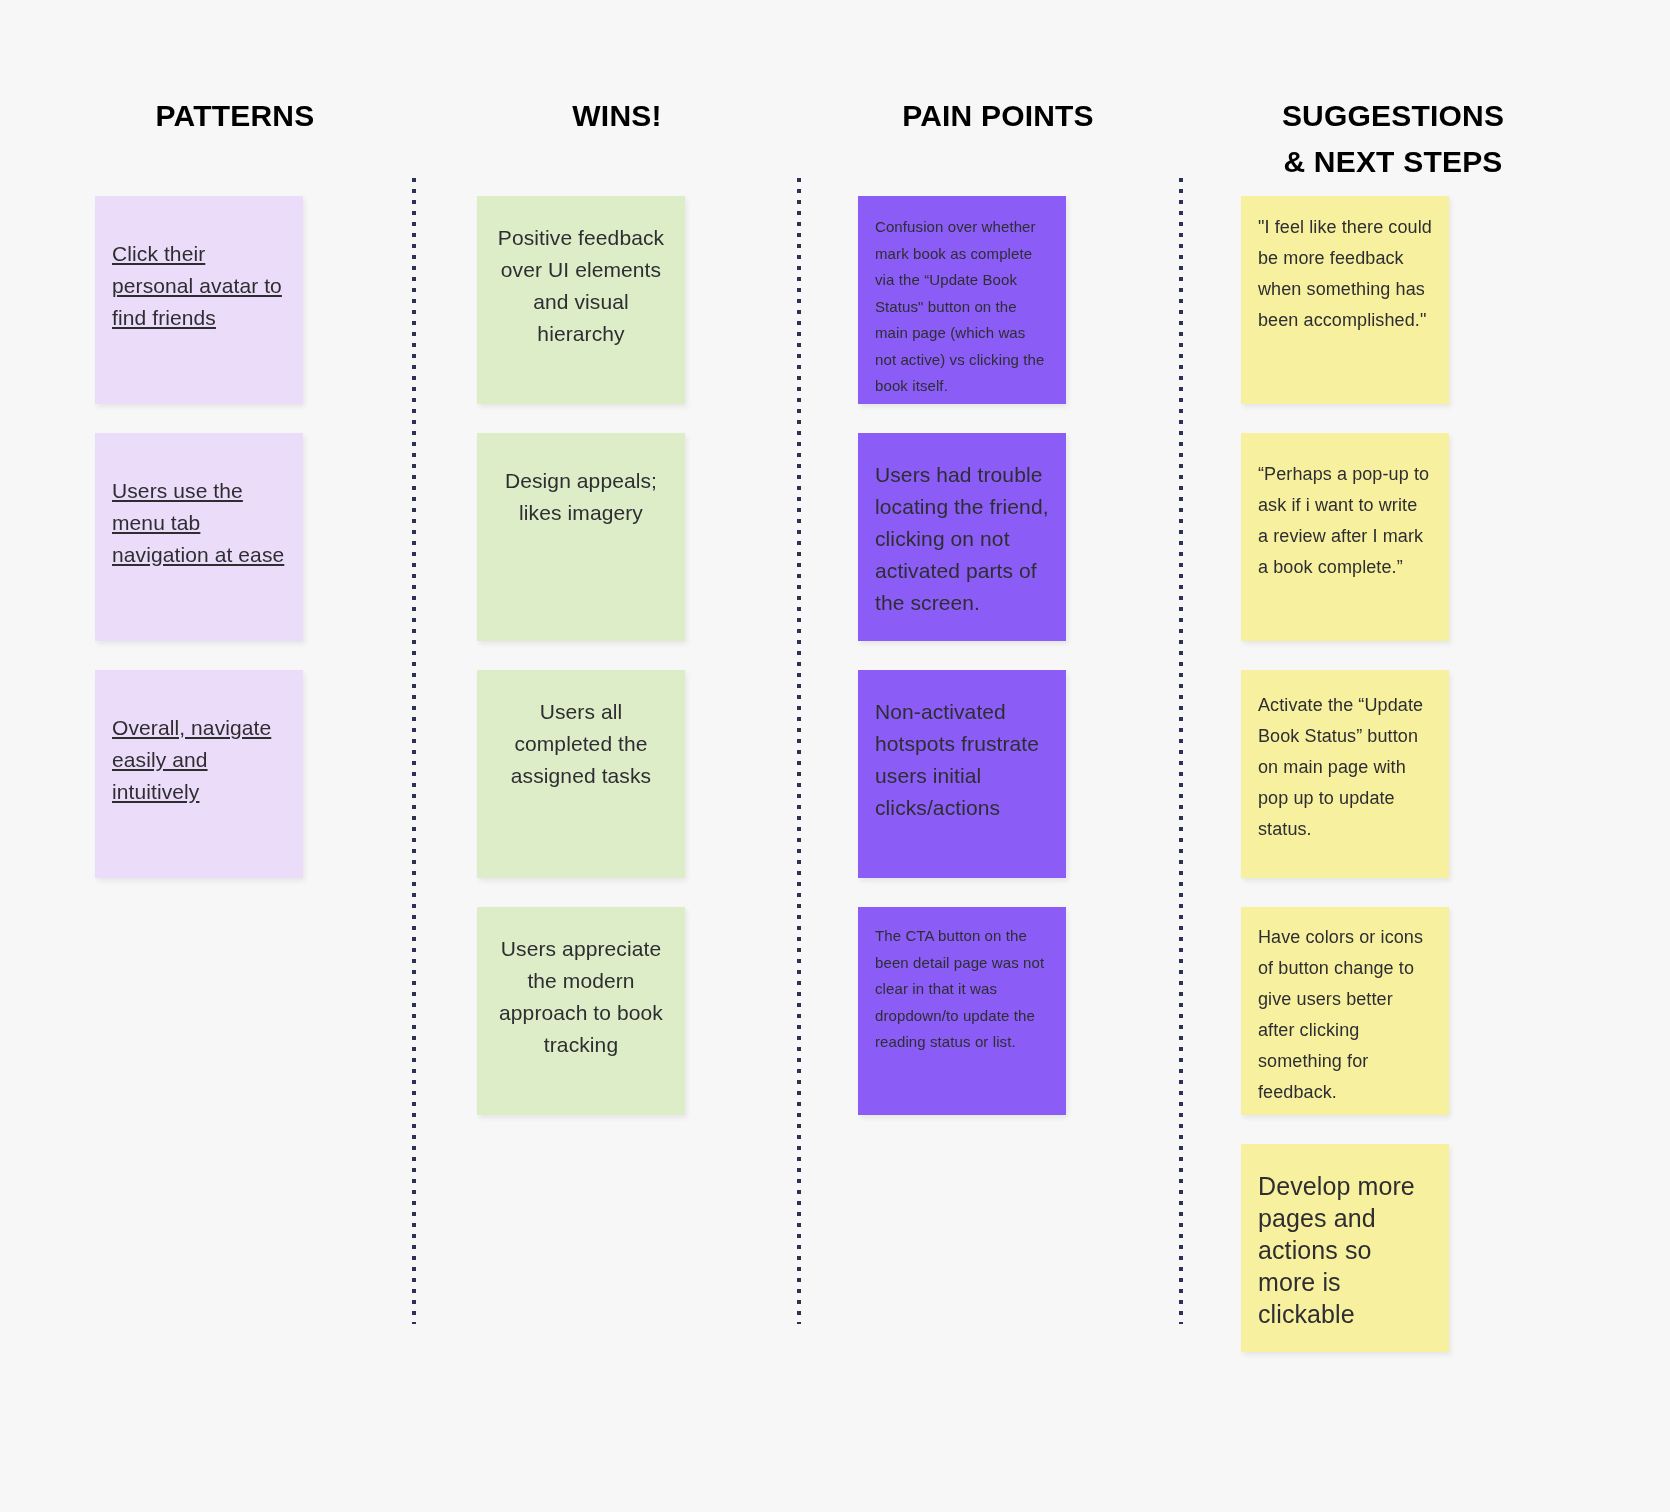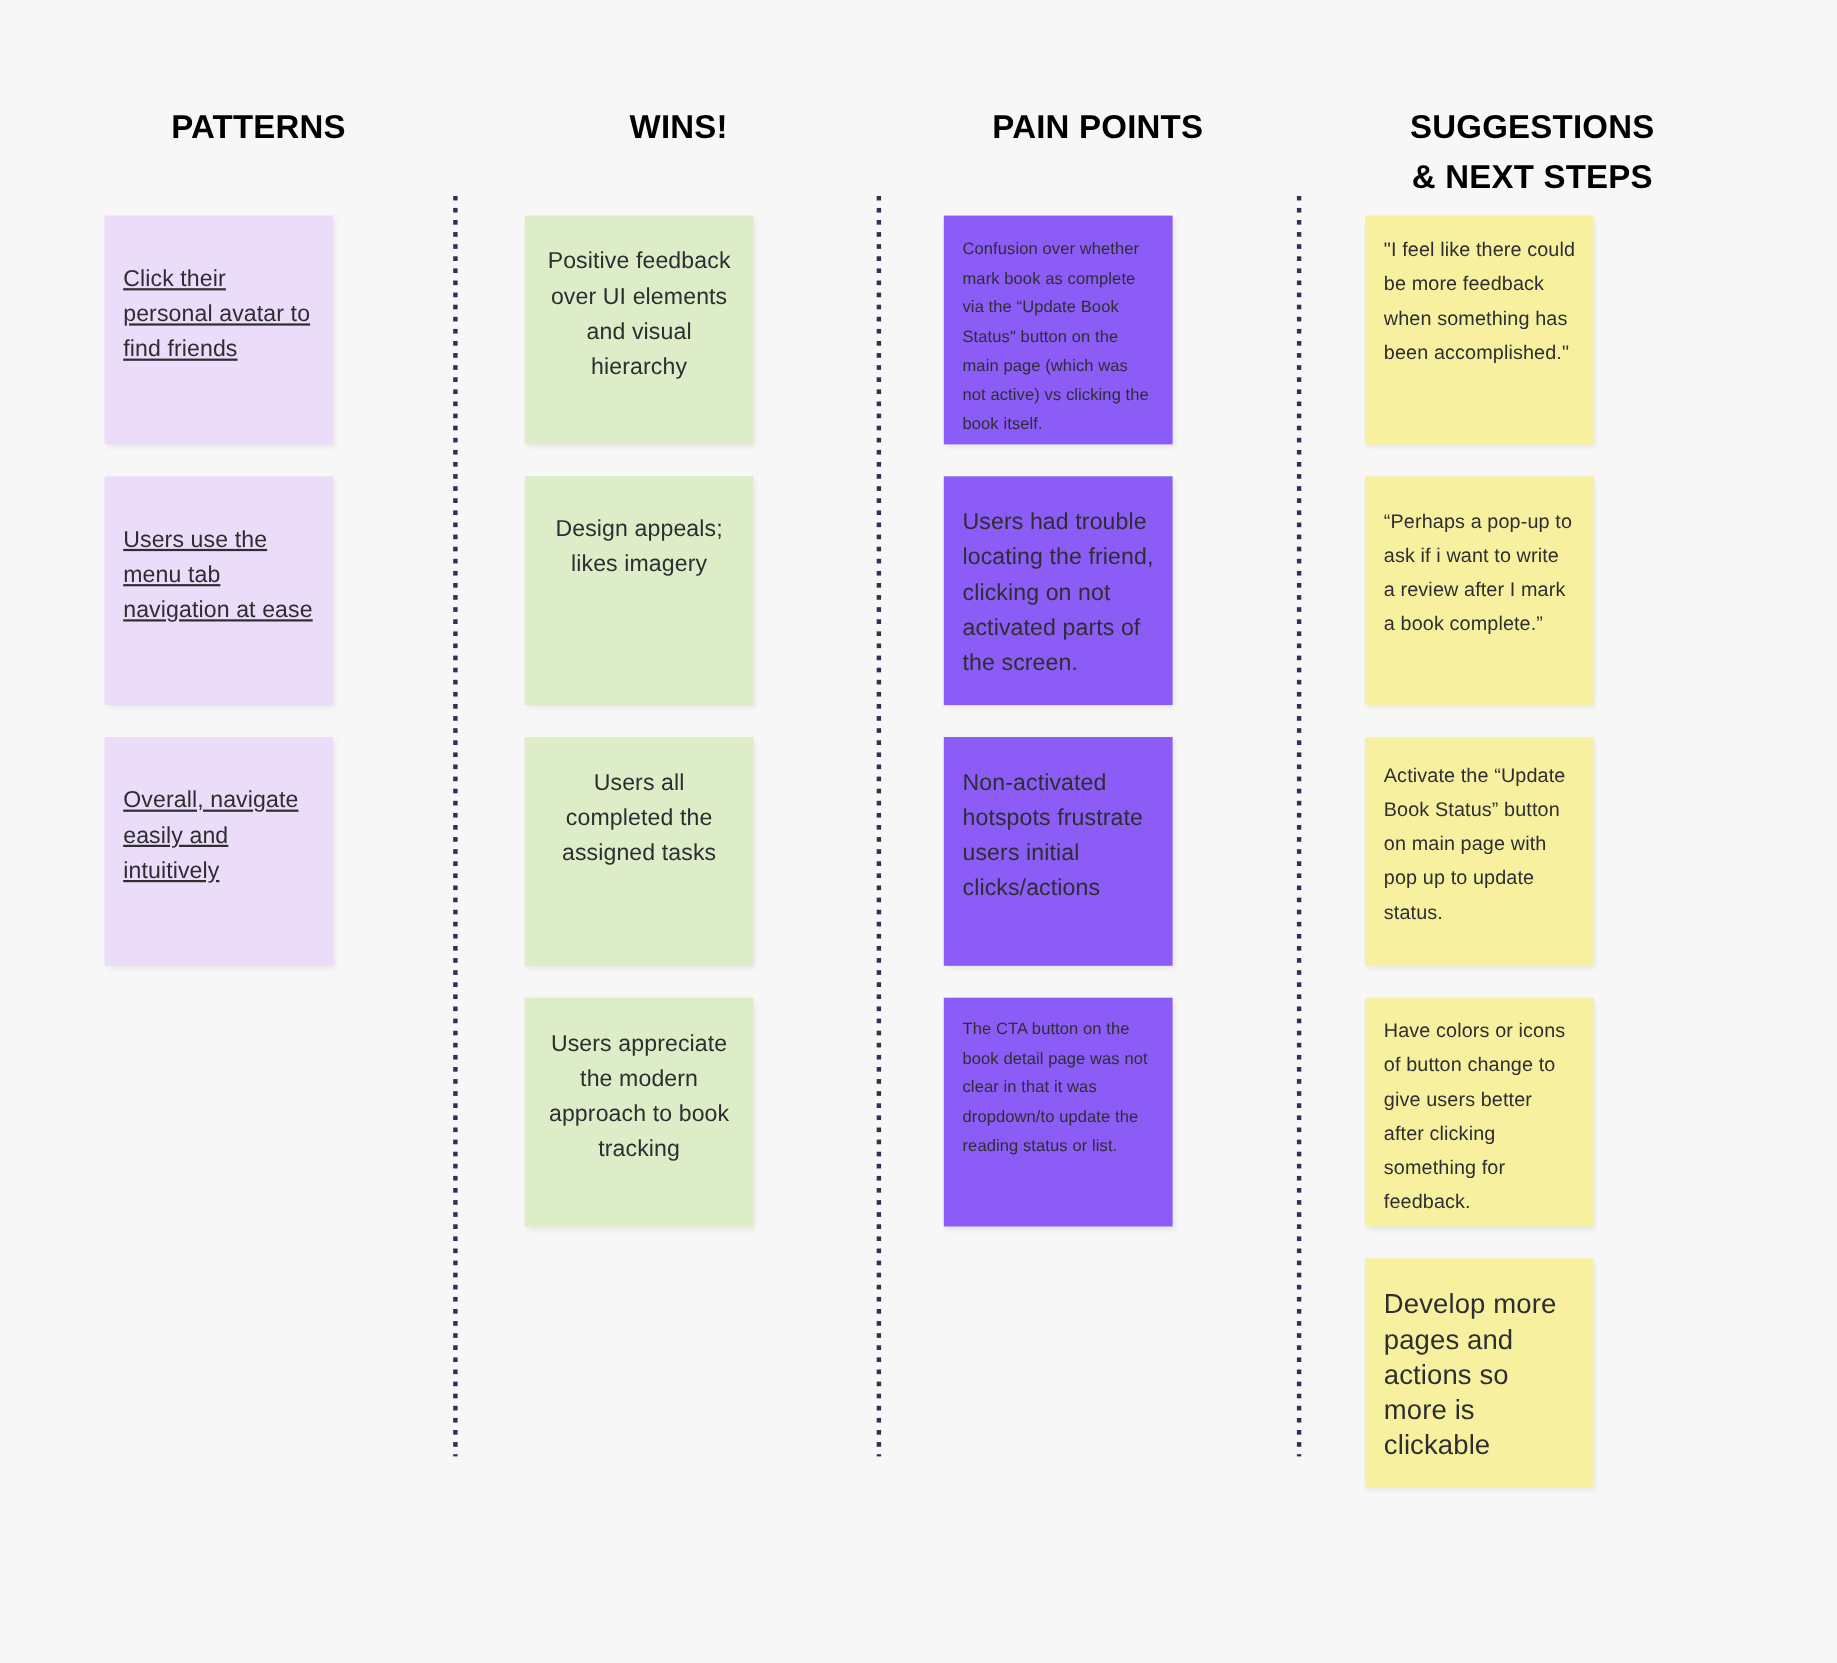--- a/index.html
+++ b/index.html
@@ -148,21 +148,21 @@
       <div class="note small">
         <span class="note-text">Confusion over whether mark book as complete via the “Update Book Status" button on the main page (which was not active) vs clicking the book itself.</span>
       </div>
       <div class="note tight" style="padding-top:26px">
         <span class="note-text">Users had trouble locating the friend, clicking on not activated parts of the screen.</span>
       </div>
       <div class="note tight" style="padding-top:26px">
         <span class="note-text">Non-activated hotspots frustrate users initial clicks/actions</span>
       </div>
       <div class="note small" style="padding-top:16px">
-        <span class="note-text">The CTA button on the book detail page was not clear in that it was dropdown/to update the reading status or list.</span>
+        <span class="note-text">The CTA button on the been detail page was not clear in that it was dropdown/to update the reading status or list.</span>
       </div>
     </div>
   </div>
 
   <div class="column col-suggestions">
     <div class="col-title">SUGGESTIONS
 &amp; NEXT STEPS</div>
     <div class="notes">
       <div class="note medium" style="padding-top:16px">
         <span class="note-text">"I feel like there could be more feedback when something has been accomplished."</span>

